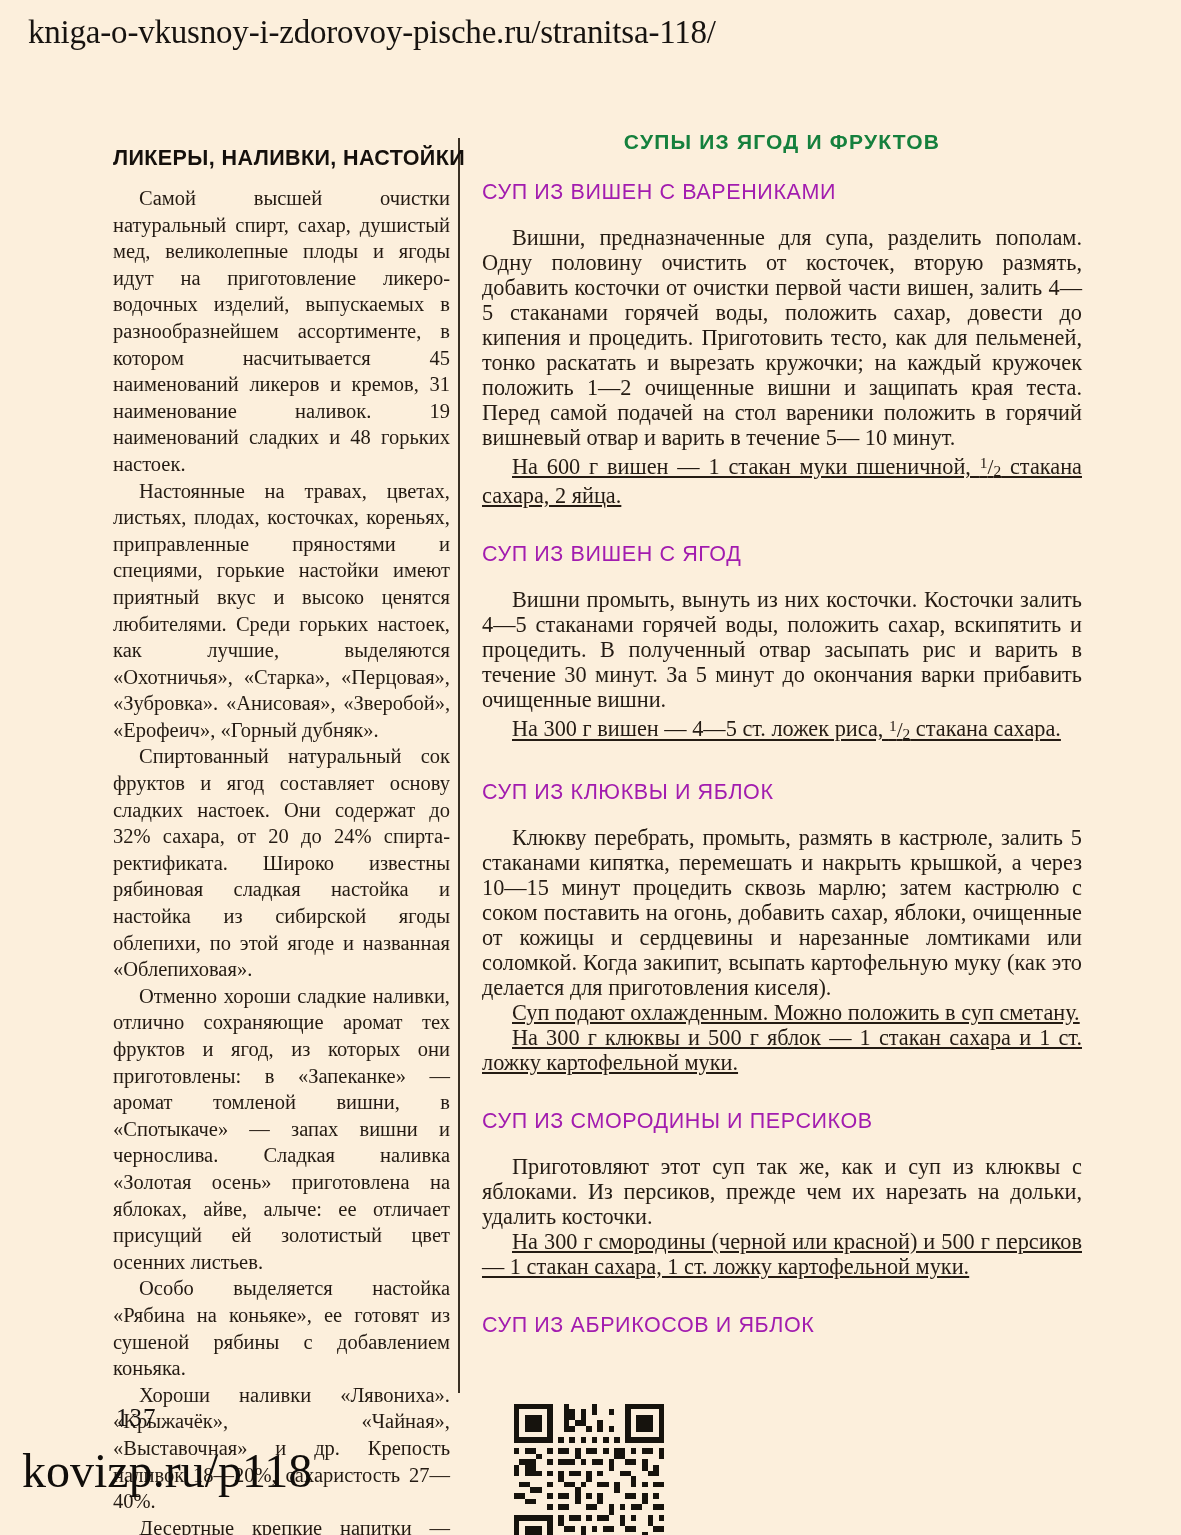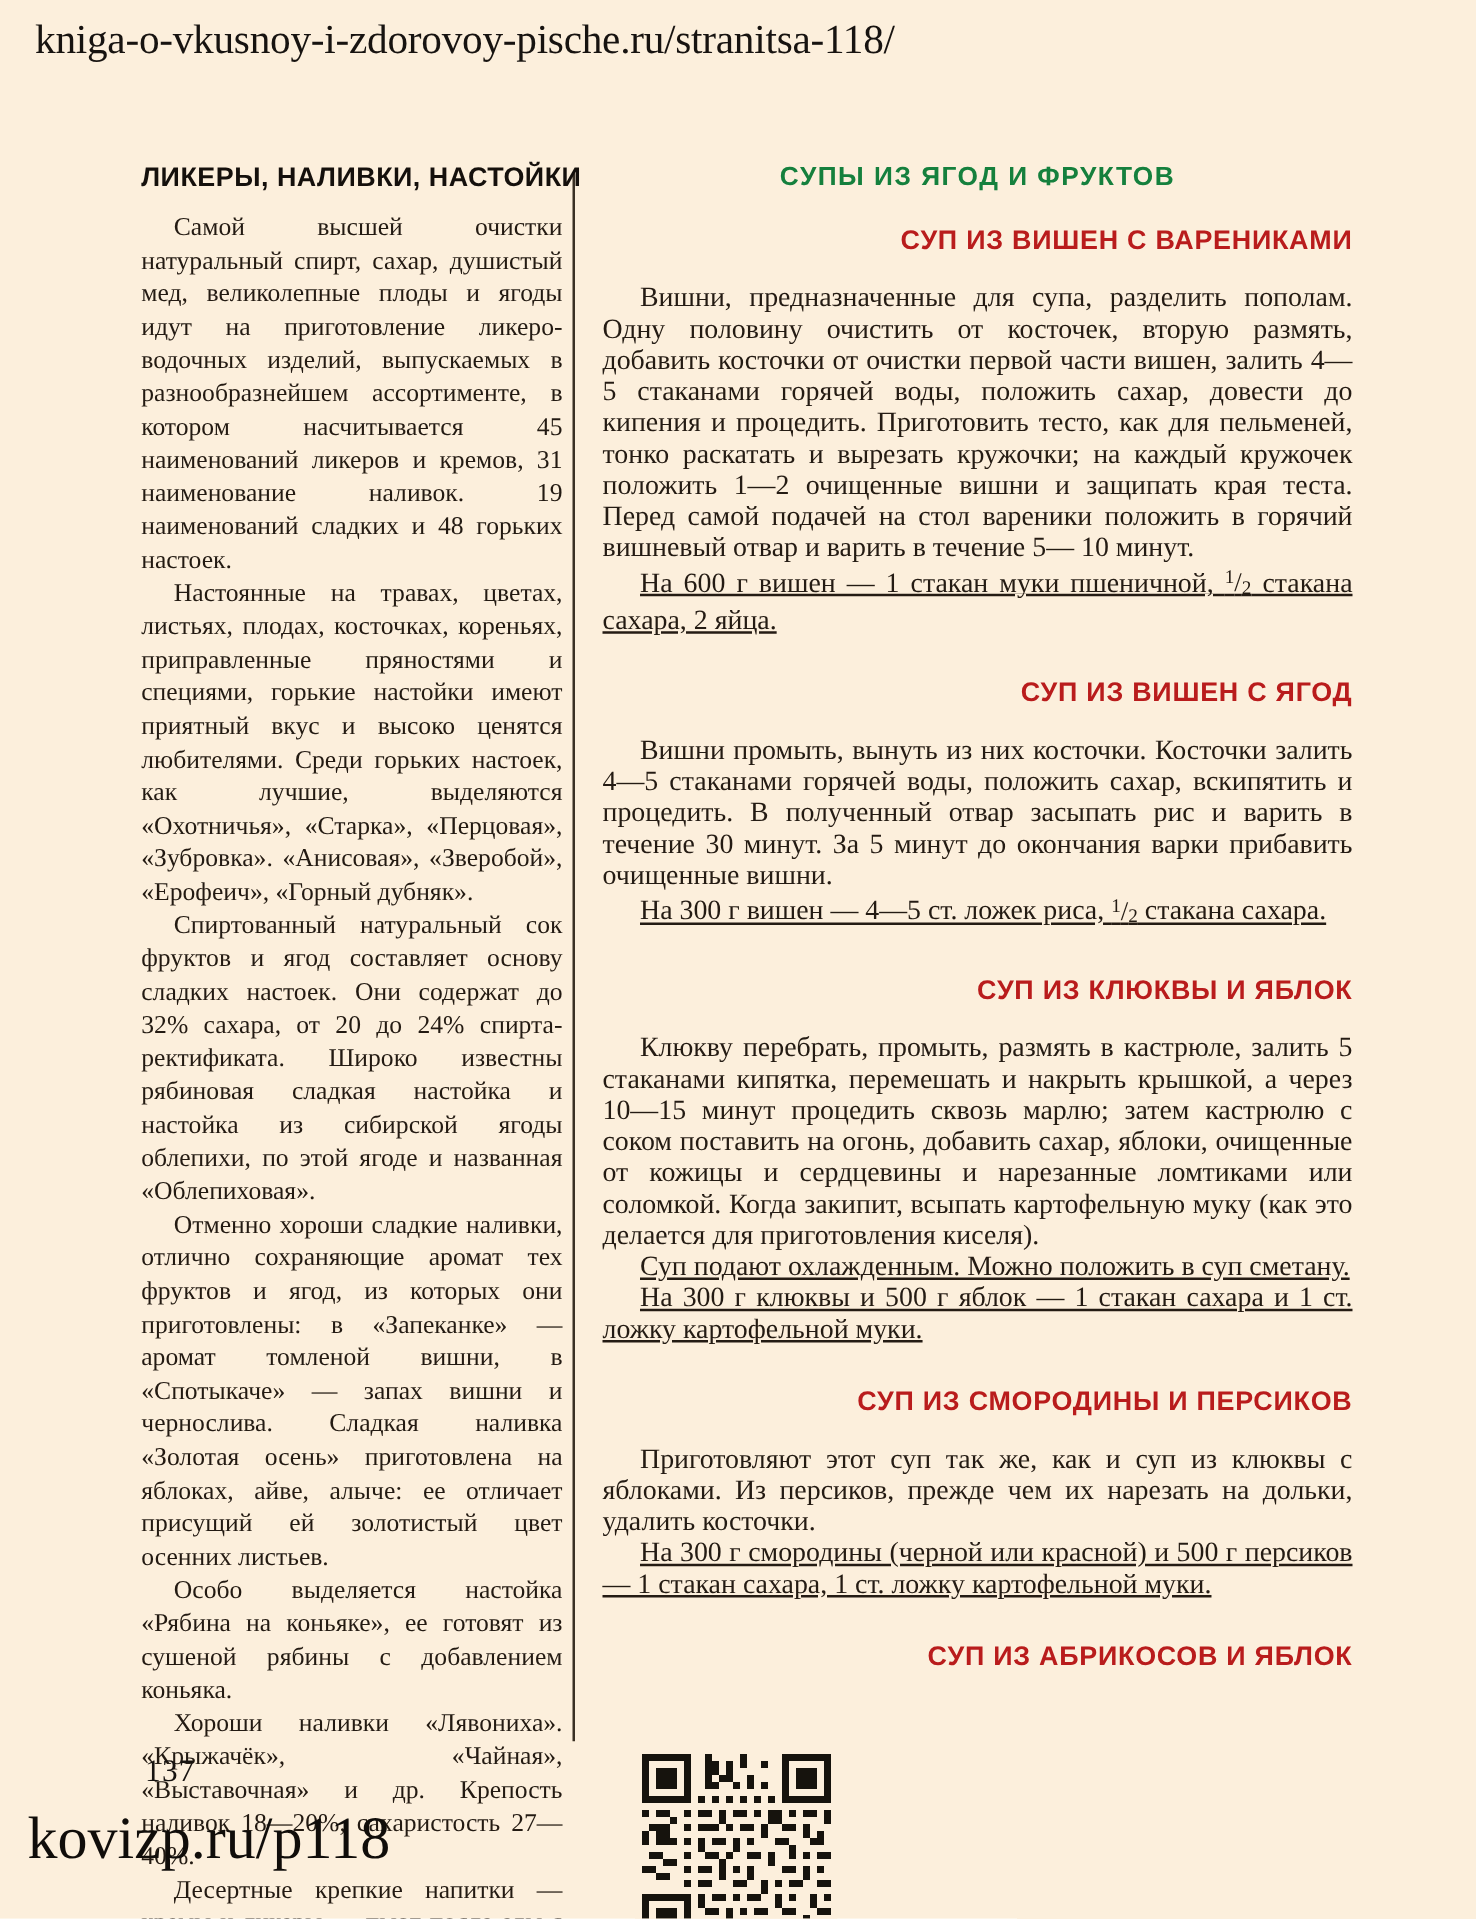--- a/index.html
+++ b/index.html
@@ -61,21 +61,21 @@
   }
 
   
   .left-head {
     font-family: "Liberation Sans", "DejaVu Sans", sans-serif;
     font-weight: bold;
     font-size: 21.5px;
     letter-spacing: 0.4px;
     color: #15100c;
     text-align: center;
-    margin: 0 0 14px 0;
+    margin: 16px 0 14px 0;
     white-space: nowrap;
   }
   .col-left p {
     margin: 0;
     font-size: 20.5px;
     line-height: 26.6px;
     color: #231a12;
     text-align: justify;
     text-indent: 26px;
     text-justify: inter-word;
@@ -87,25 +87,25 @@
     font-family: "Liberation Sans", "DejaVu Sans", sans-serif;
     font-weight: bold;
     font-size: 21px;
     letter-spacing: 1.2px;
     color: #15803d;
     text-align: center;
     margin: 0 0 26px 0;
   }
   .r-sub {
     font-family: "Liberation Sans", "DejaVu Sans", sans-serif;
-    font-weight: bold;
+    font-weight: normal;
     font-size: 21.5px;
     letter-spacing: 0.6px;
-    color: #b91c1c;
-    text-align: right;
+    color: #a21caf;
+    text-align: left;
     margin: 0 0 20px 0;
   }
   .recipe + .recipe .r-sub {
     margin-top: 34px;
   }
   .col-right p {
     margin: 0;
     font-size: 22.3px;
     line-height: 25px;
     color: #241b13;

